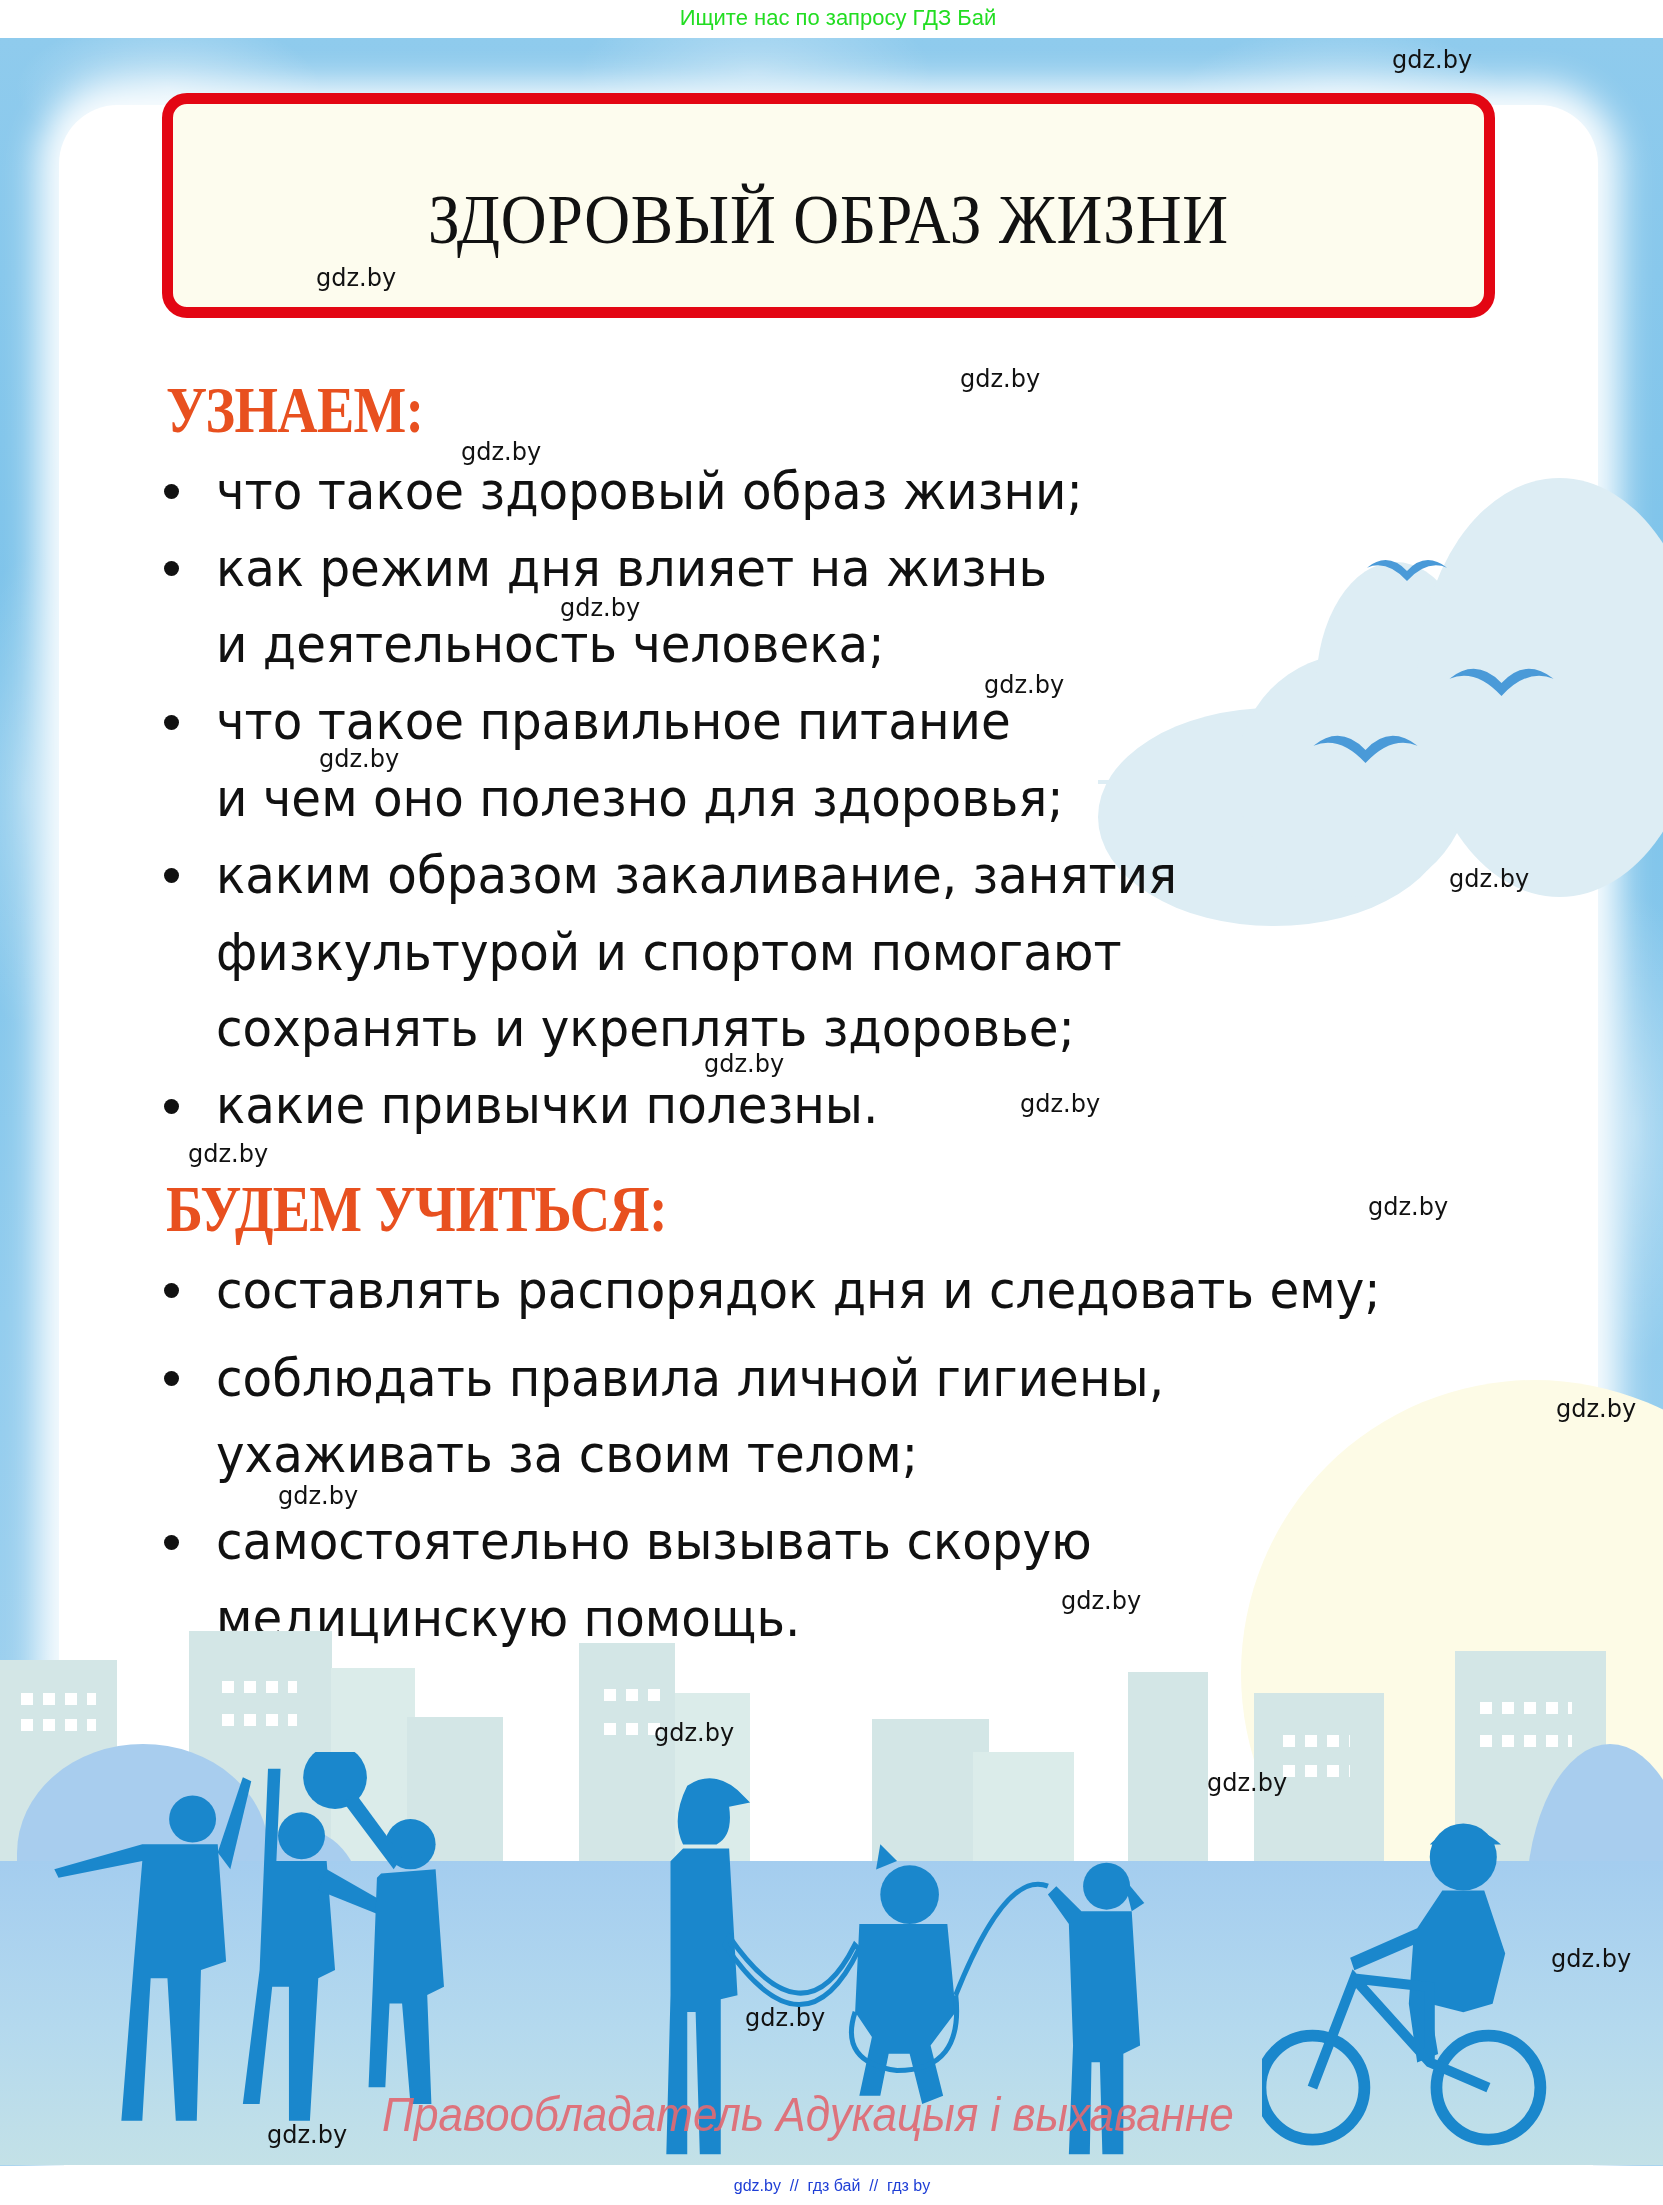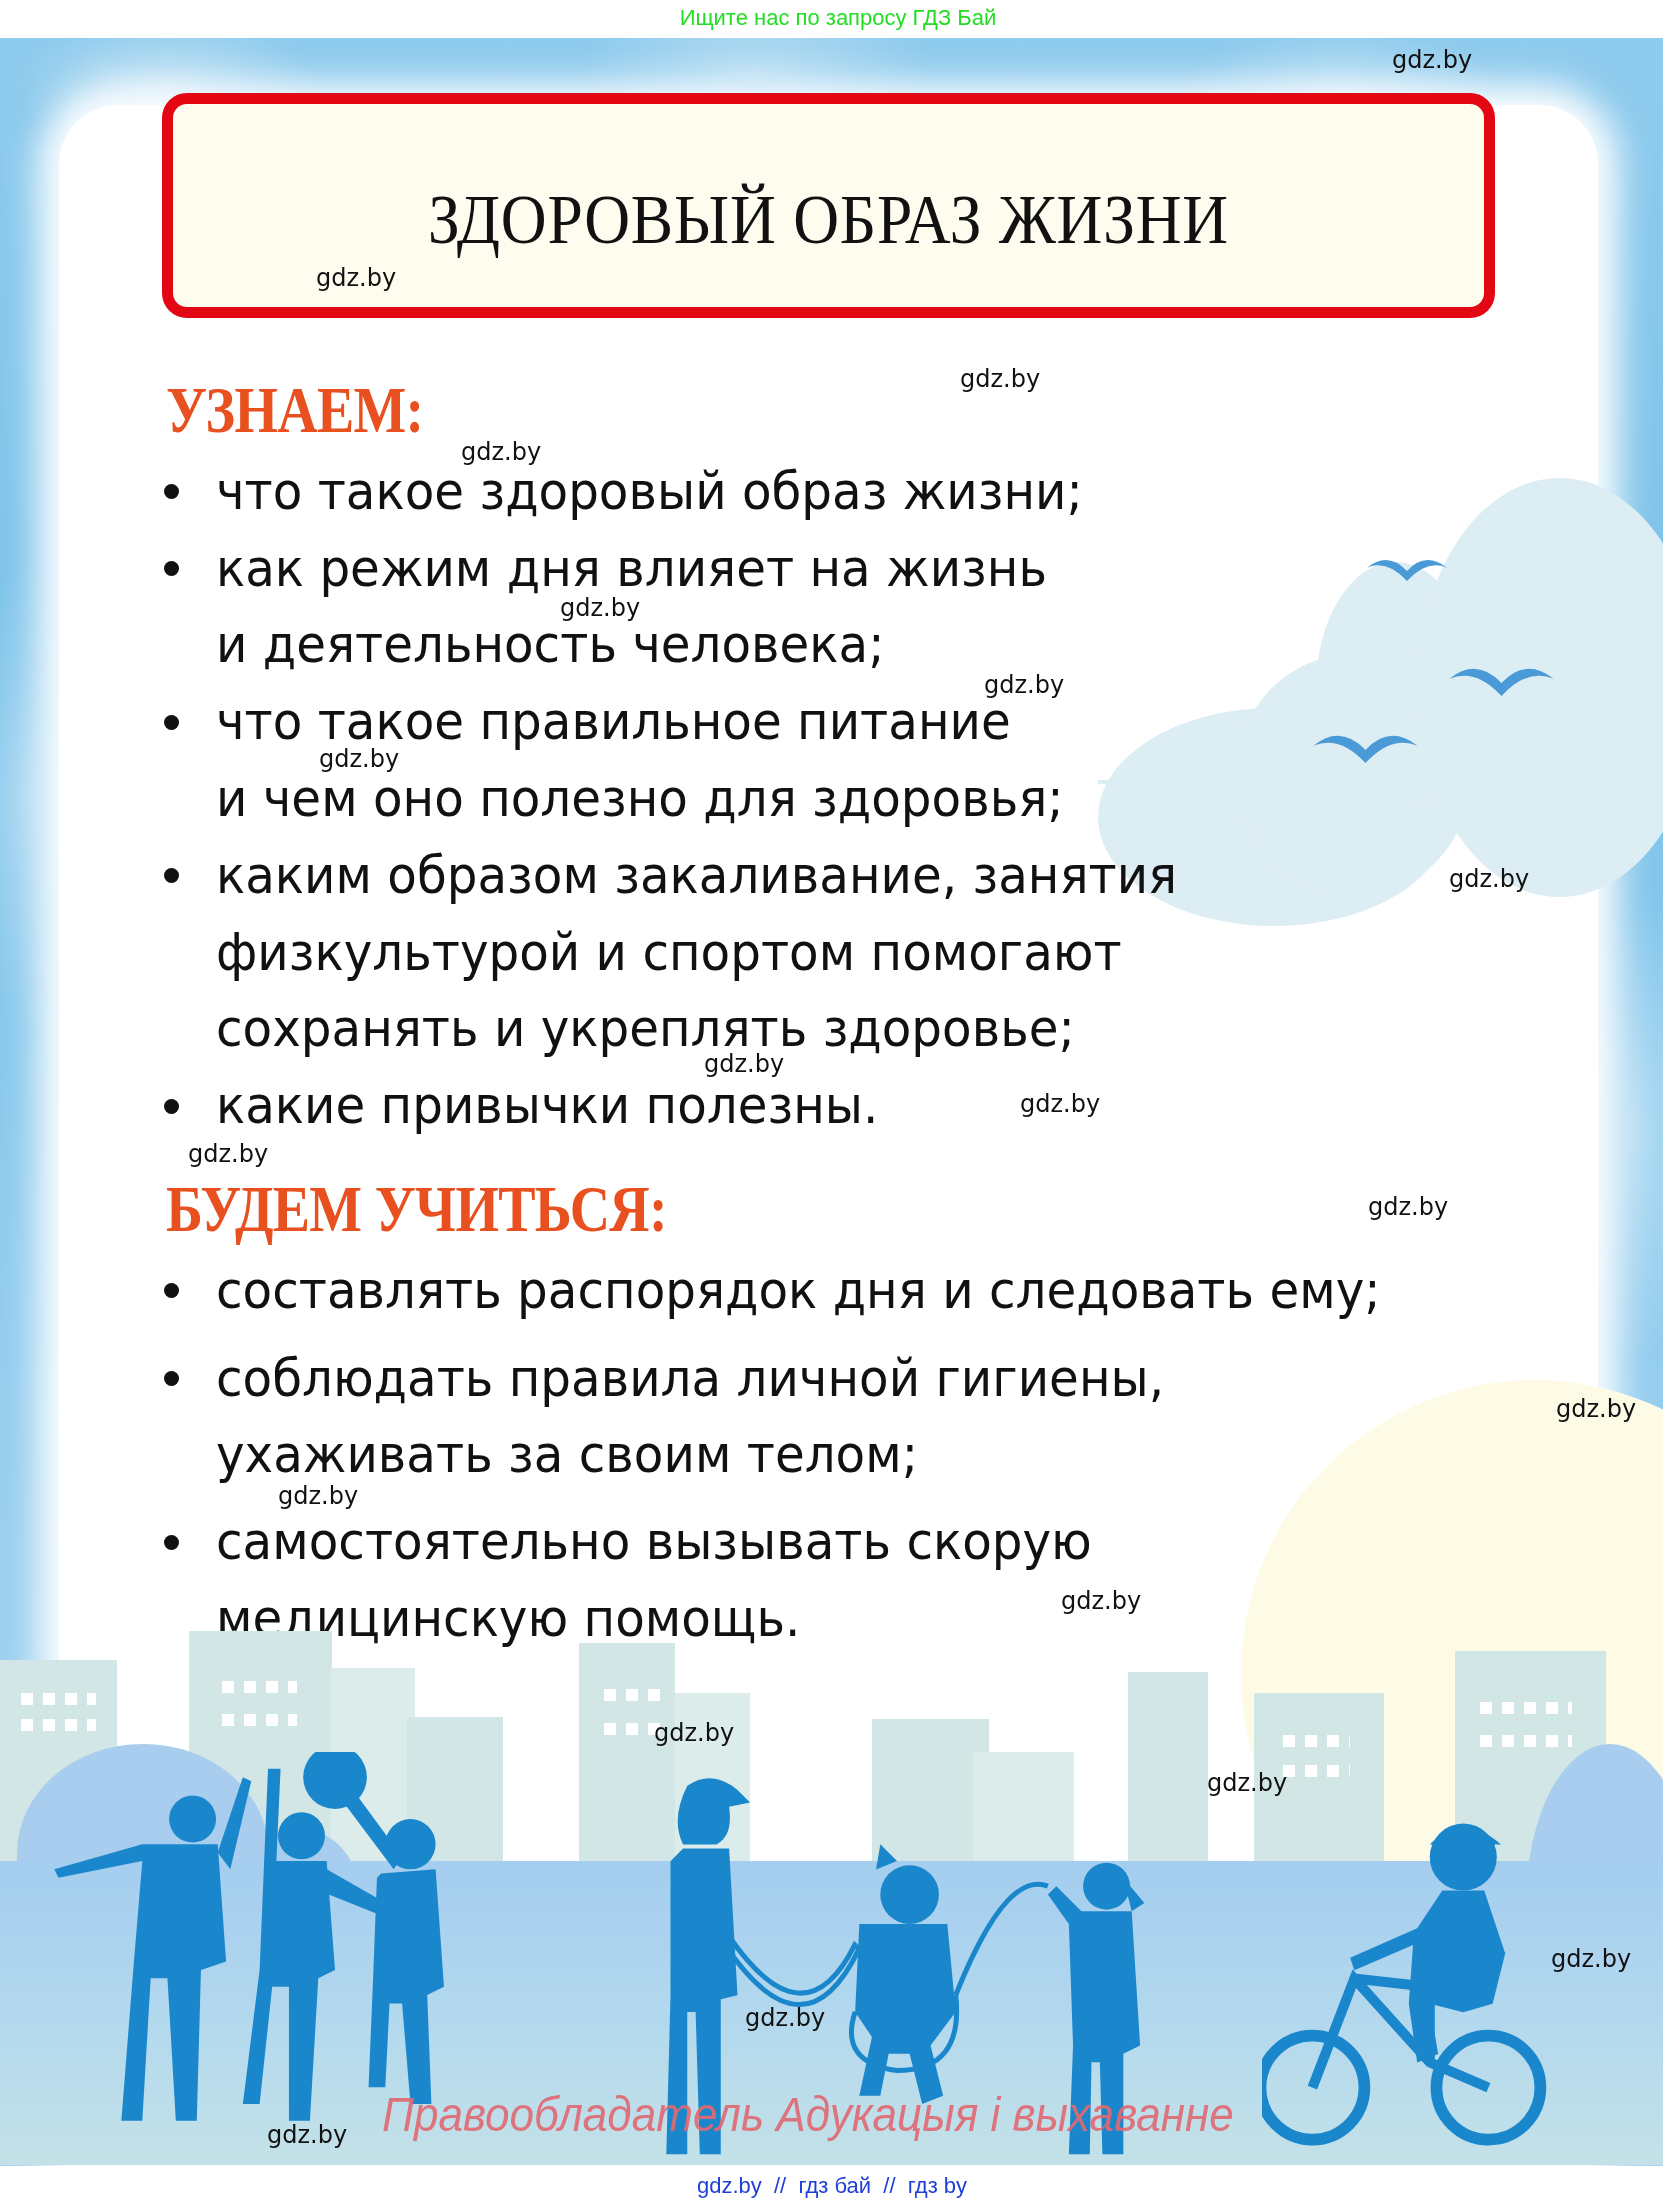--- a/index.html
+++ b/index.html
@@ -31,21 +31,21 @@
   .bullet{position:absolute;left:164px;width:15px;height:15px;border-radius:50%;background:#111;}
   .wm{position:absolute;font-family:"DejaVu Sans",sans-serif;font-size:24px;color:#111;}
   .scene{position:absolute;left:0;top:1576px;width:1664px;height:589px;}
   .bldg{position:absolute;background:#d3e6e6;}
   .win{position:absolute;background:repeating-linear-gradient(90deg,#fff 0 11.7px,transparent 11.7px 22px);}
   .tree{position:absolute;background:#a8cdee;border-radius:50% 50% 45% 45%;}
   .ground{position:absolute;left:0;top:285px;width:1664px;height:304px;background:linear-gradient(180deg,#a4cdef 0%,#b4d9ee 55%,#c3e1e7 100%);}
   .kid{position:absolute;fill:#1a87cc;}
   .copyright{position:absolute;left:382px;top:2086px;font-family:"Liberation Sans",sans-serif;font-style:italic;font-size:49px;color:#e06a73;transform:scaleX(.9);transform-origin:left center;opacity:.92;}
   .bottom-banner{position:absolute;left:0;top:2166px;width:1664px;height:39px;background:#fff;text-align:center;}
-  .bottom-banner span{font-family:"Liberation Sans",sans-serif;font-size:22px;color:#1f3fd6;line-height:39px;margin-top:47px;}
+  .bottom-banner span{font-family:"Liberation Sans",sans-serif;font-size:16px;color:#1f3fd6;line-height:39px;margin-top:47px;}
 </style>
 </head>
 <body>
 
 <div class="top-banner">
   <span>Ищите нас по запросу ГДЗ Бай</span>
 </div>
 
 <div class="page">
   <div class="sky-tex"></div>

